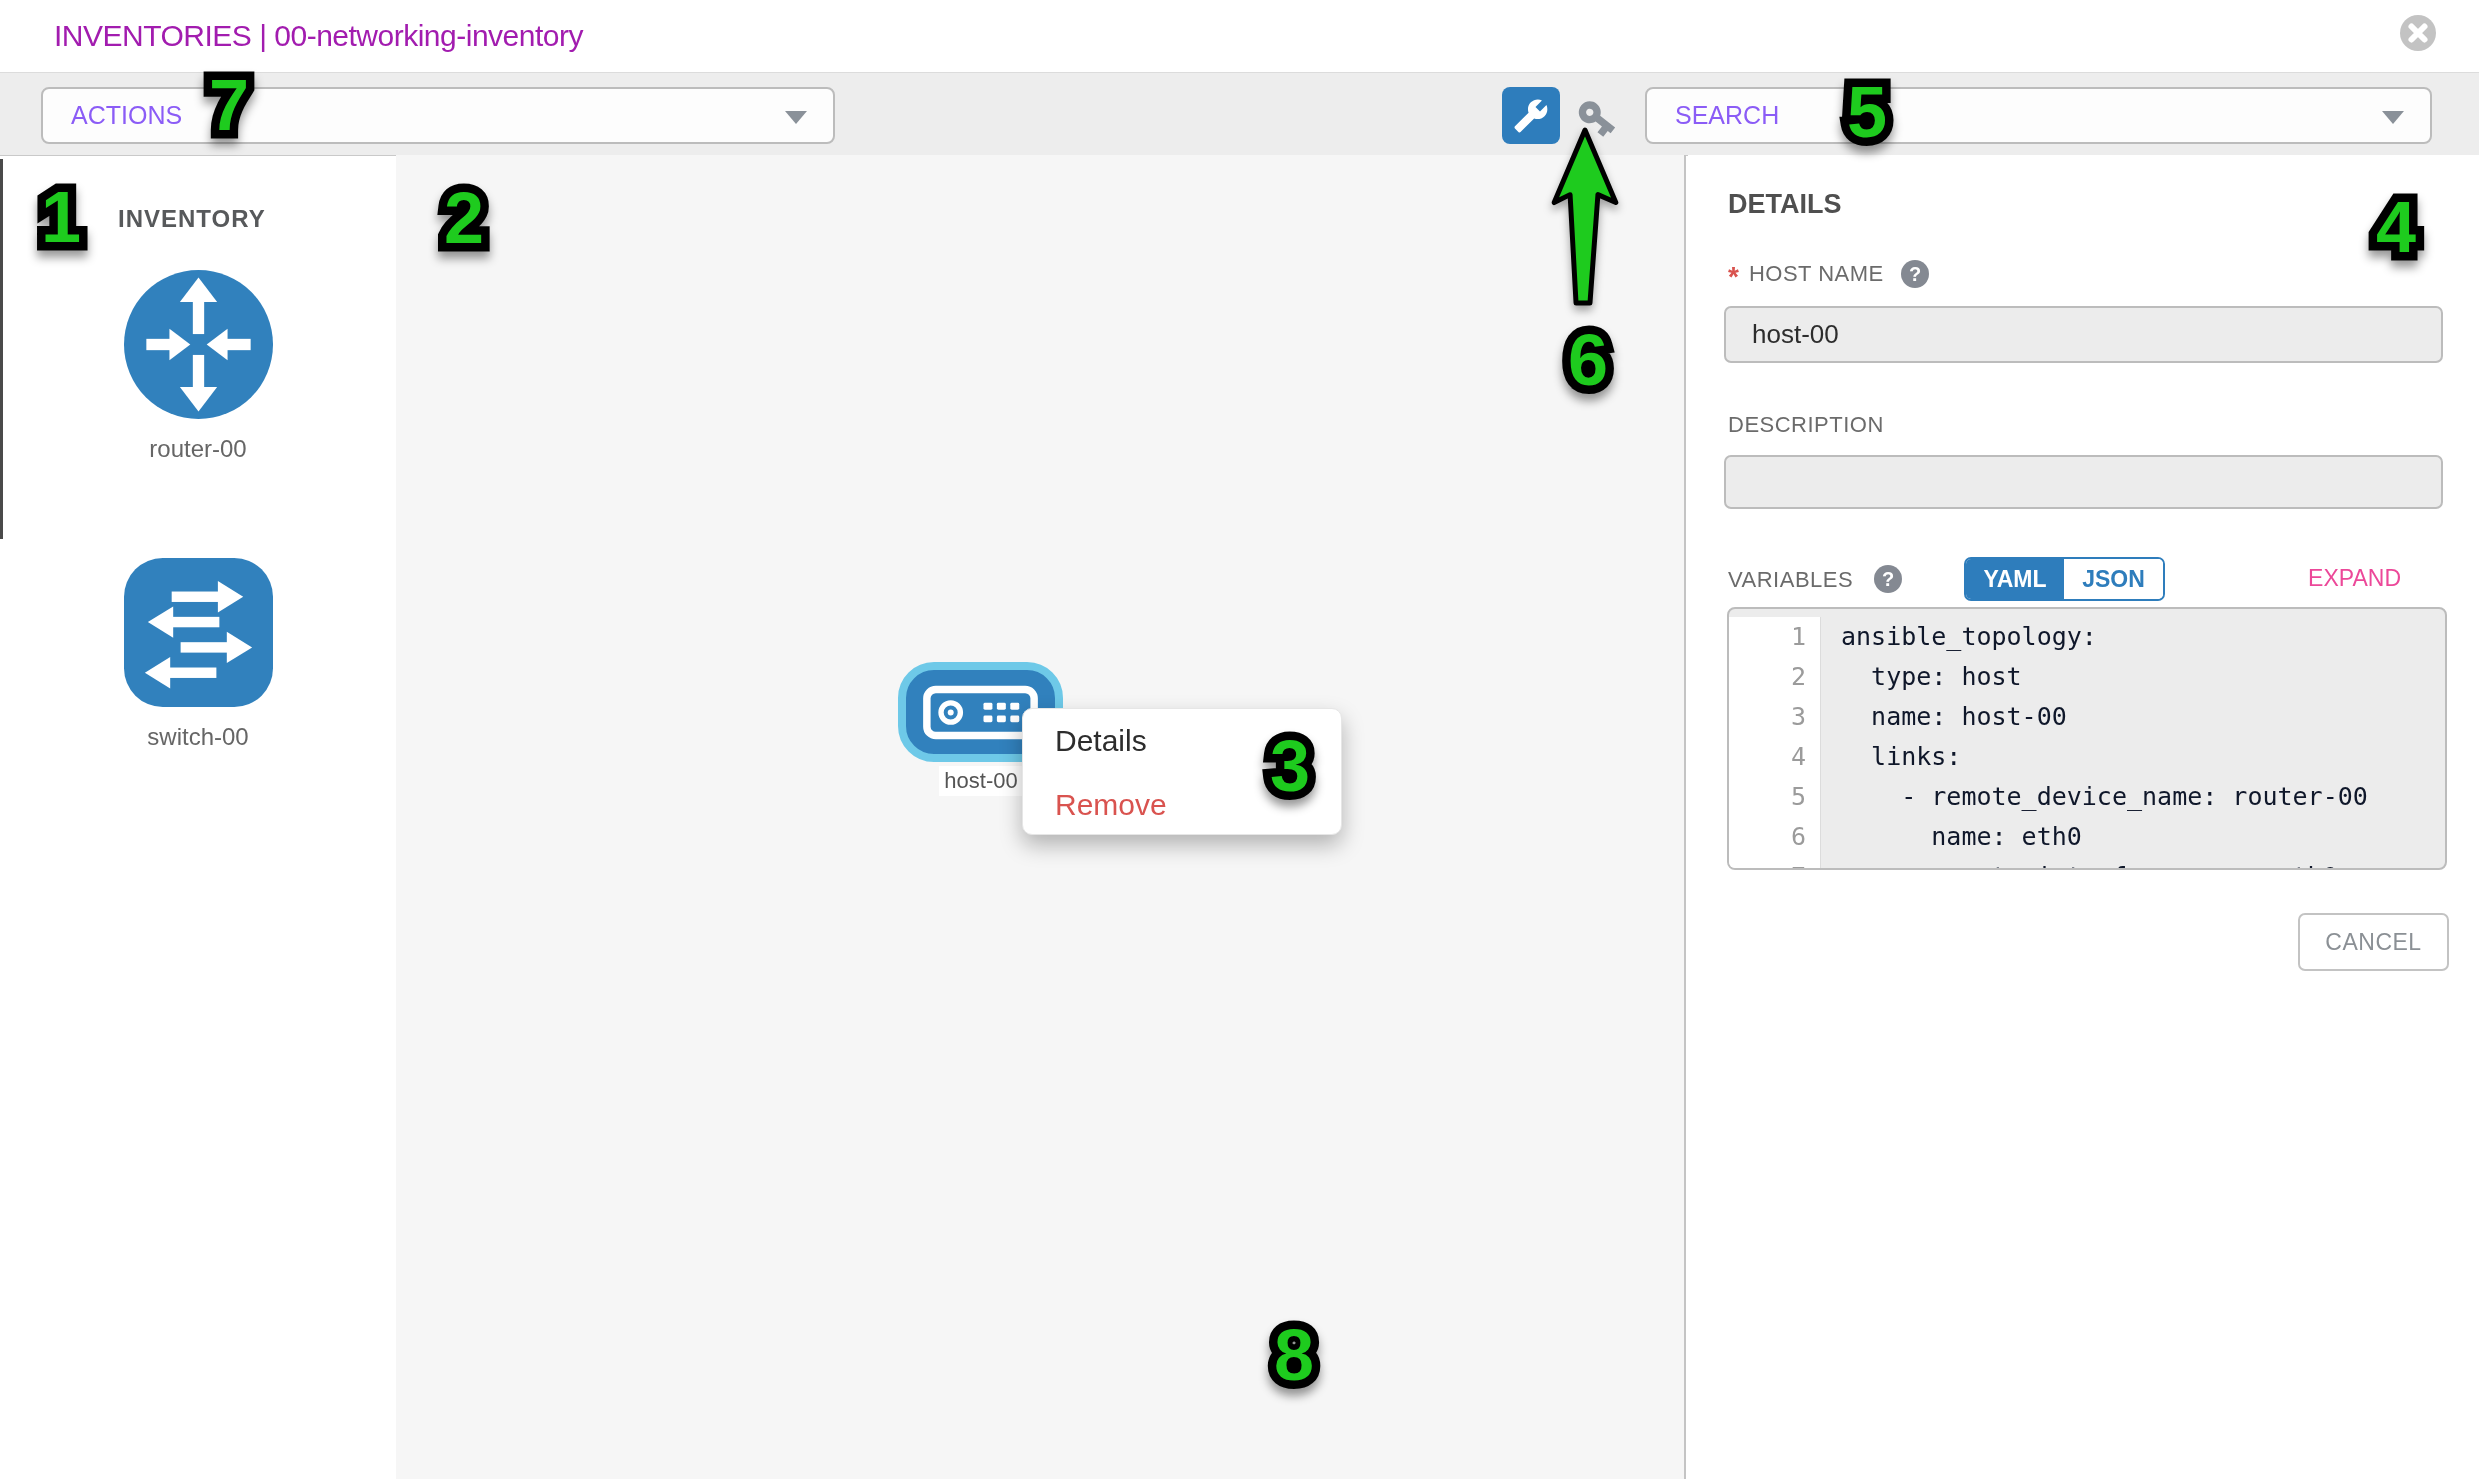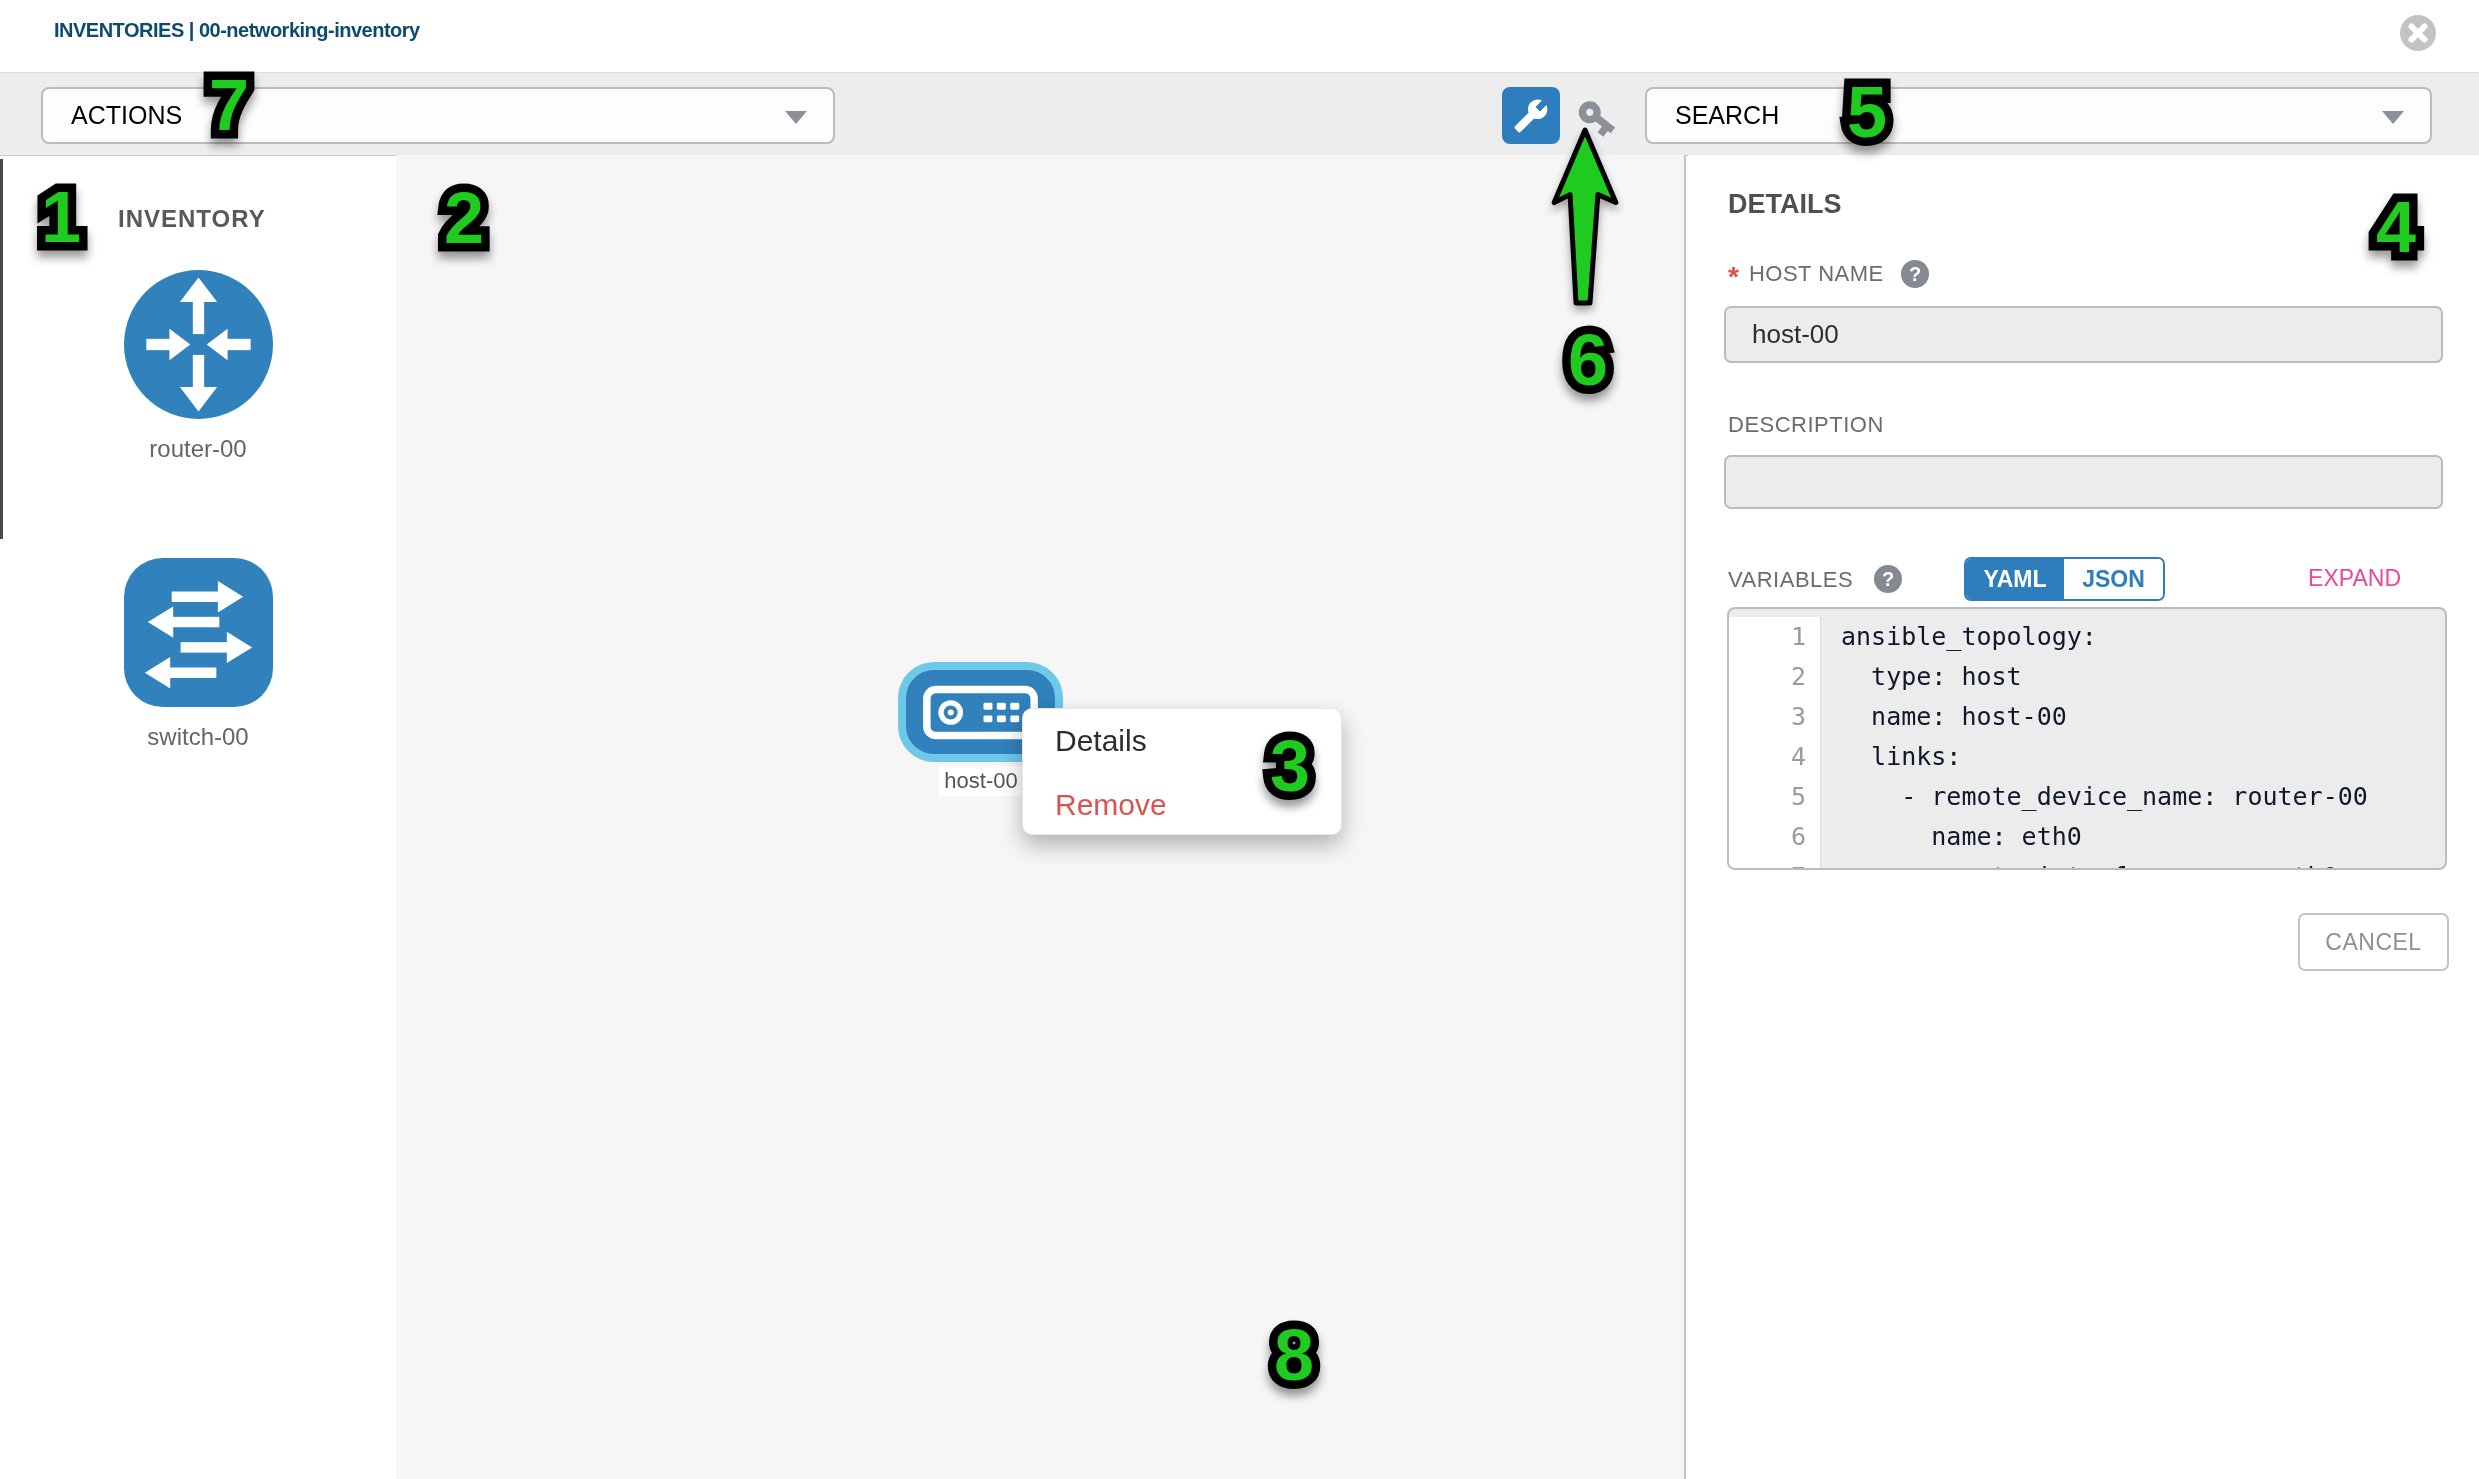--- a/index.html
+++ b/index.html
@@ -11,27 +11,27 @@
     --line:#d4d4d4;
     --label:#6b6b6b;
     --icon-gray:#8a9199;
   }
   *{box-sizing:border-box;margin:0;padding:0}
   html,body{width:2480px;height:1480px;background:#fff;font-family:"Liberation Sans","DejaVu Sans",sans-serif;overflow:hidden}
   .app{position:relative;width:2480px;height:1480px;background:#fff}
 
   
   .titlebar{position:absolute;left:0;top:0;width:2480px;height:72px;background:#fff}
-  .page-title{position:absolute;left:54px;top:19px;font-size:20px;font-weight:bold;color:#0c4a6e;letter-spacing:-0.5px}
+  .page-title{position:absolute;left:54px;top:19px;font-size:30px;font-weight:normal;color:#a21caf;letter-spacing:-0.5px}
   .close-btn{position:absolute;left:2398px;top:13px;width:40px;height:40px;cursor:pointer}
 
   
   .toolbar{position:absolute;left:0;top:72px;width:2480px;height:84px;background:#ededed;border-top:1px solid #dcdcdc;border-bottom:1px solid #c9c9c9}
   .select-box{position:absolute;top:14px;height:57px;background:#fdfdfd;border:2px solid #bcbcbc;border-radius:8px;display:flex;align-items:center}
-  .select-box .ph{margin-left:28px;font-size:25px;color:#000000}
+  .select-box .ph{margin-left:28px;font-size:25px;color:#8b5cf6}
   .caret{position:absolute;right:26px;top:22px;width:0;height:0;border-left:11px solid transparent;border-right:11px solid transparent;border-top:13px solid #8a9199}
   .actions-select{left:41px;width:794px}
   .search-select{left:1645px;width:787px}
   .wrench-btn{position:absolute;left:1502px;top:14px;width:58px;height:57px;background:var(--blue);border:none;border-radius:8px;display:flex;align-items:center;justify-content:center;cursor:pointer}
   .key-btn{position:absolute;left:1575px;top:23px;width:44px;height:44px;background:transparent;border:none;cursor:pointer}
 
   
   .content{position:absolute;left:0;top:155px;width:2480px;height:1324px}
   .sidebar{position:absolute;left:0;top:4px;width:444px;height:1324px;background:#fff;border-right:2px solid #c4c4c4}
   .sidebar-scroll-edge{position:absolute;left:0;top:0;width:3px;height:380px;background:#4a4a4a}

